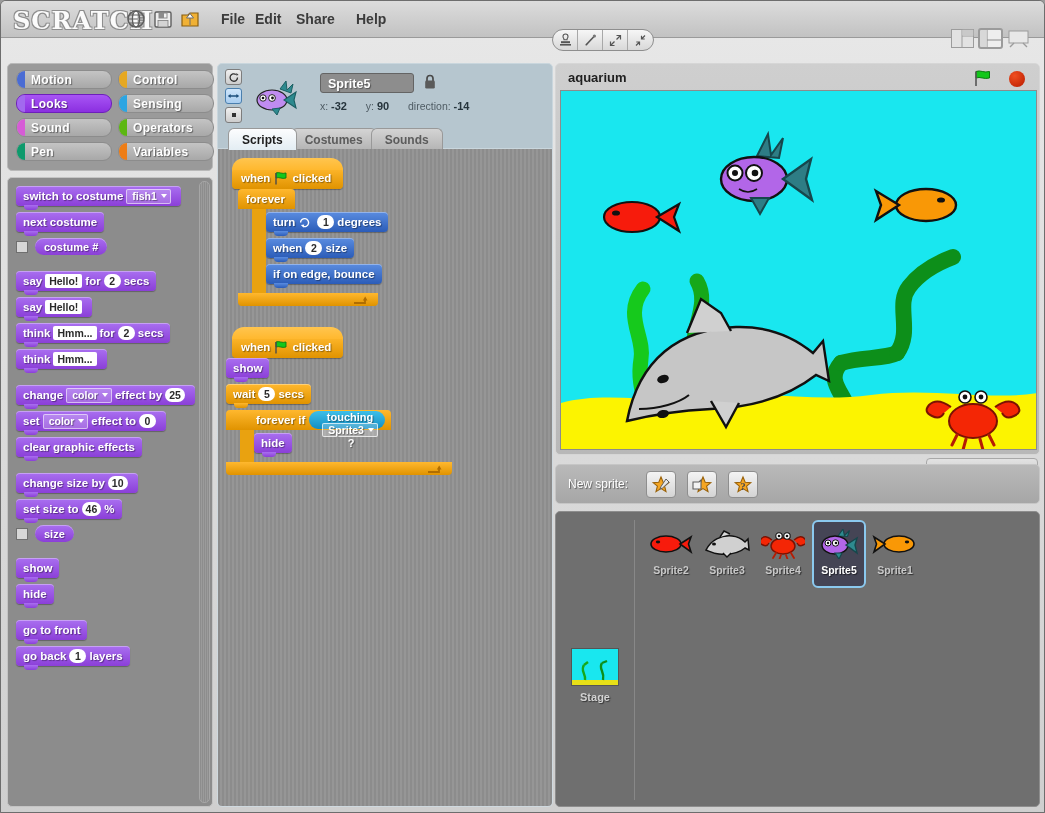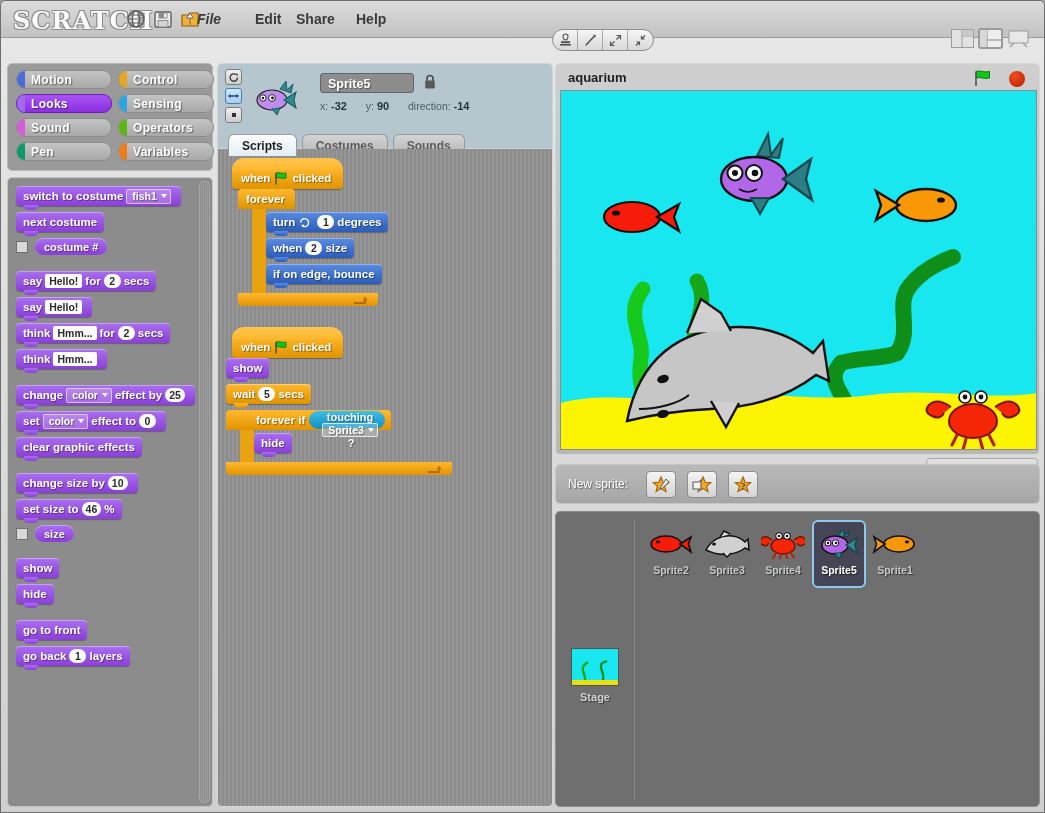--- a/index.html
+++ b/index.html
@@ -49,21 +49,21 @@
     text-shadow: 1px 1px 0 #8e8e8e, -1px -1px 0 #8e8e8e, 1px -1px 0 #8e8e8e, -1px 1px 0 #8e8e8e;
   }
   .tbicon { position: absolute; top: 8px; cursor: pointer; }
   #icon-globe { left: 125px; width: 20px; height: 20px; }
   #icon-save  { left: 152px; width: 20px; height: 20px; }
   #icon-share { left: 179px; width: 20px; height: 20px; }
   .menu-item {
     position: absolute; top: 10px; font-size: 14px; font-weight: bold;
     color: #3b3b3b; cursor: pointer;
   }
-  #m-file { left: 196px; font-style: italic; } #m-edit { left: 254px; }
+  #m-file { left: 220px; } #m-edit { left: 254px; }
   #m-share { left: 295px; } #m-help { left: 355px; }
 
   #toolgroup {
     position: absolute; left: 551px; top: 28px; display: flex;
     height: 22px; border: 1px solid #8e8e8e; border-radius: 11px;
     background: linear-gradient(#f6f6f6, #d8d8d8); overflow: hidden;
   }
   #toolgroup .tb {
     width: 25px; height: 100%; display: flex; align-items: center; justify-content: center;
     border-right: 1px solid #a8a8a8; cursor: pointer;
@@ -190,21 +190,21 @@
     color: #fff; font-size: 12.5px; font-weight: bold; line-height: 20px;
     padding-left: 7px; text-shadow: 1px 1px 1px rgba(0,0,0,.4); cursor: text;
   }
   #lock-icon { position: absolute; left: 205px; top: 9px; width: 14px; height: 18px; }
   #xyrow {
     position: absolute; left: 102px; top: 36px; font-size: 10.5px; color: #4f5c64;
   }
   #xyrow b { color: #26343c; font-size: 11px; }
   #xyrow .sep { display: inline-block; width: 13px; }
 
-  #tabs { position: absolute; left: 10px; top: 70px; display: flex; gap: 11px; }
+  #tabs { position: absolute; left: 10px; top: 64px; display: flex; }
   .tab {
     position: relative; height: 22px; padding: 0 13px;
     font-size: 12px; font-weight: bold; line-height: 22px;
     border-radius: 6px 6px 0 0; cursor: pointer;
     background: linear-gradient(#d4d4d4,#b4b4b4);
     color: #5c5c5c; border: 1px solid #999; border-bottom: none;
     margin-right: -6px; transform: skewX(0deg);
   }
   .tab.active {
     background: linear-gradient(#fcfdfe,#e3edf3);

